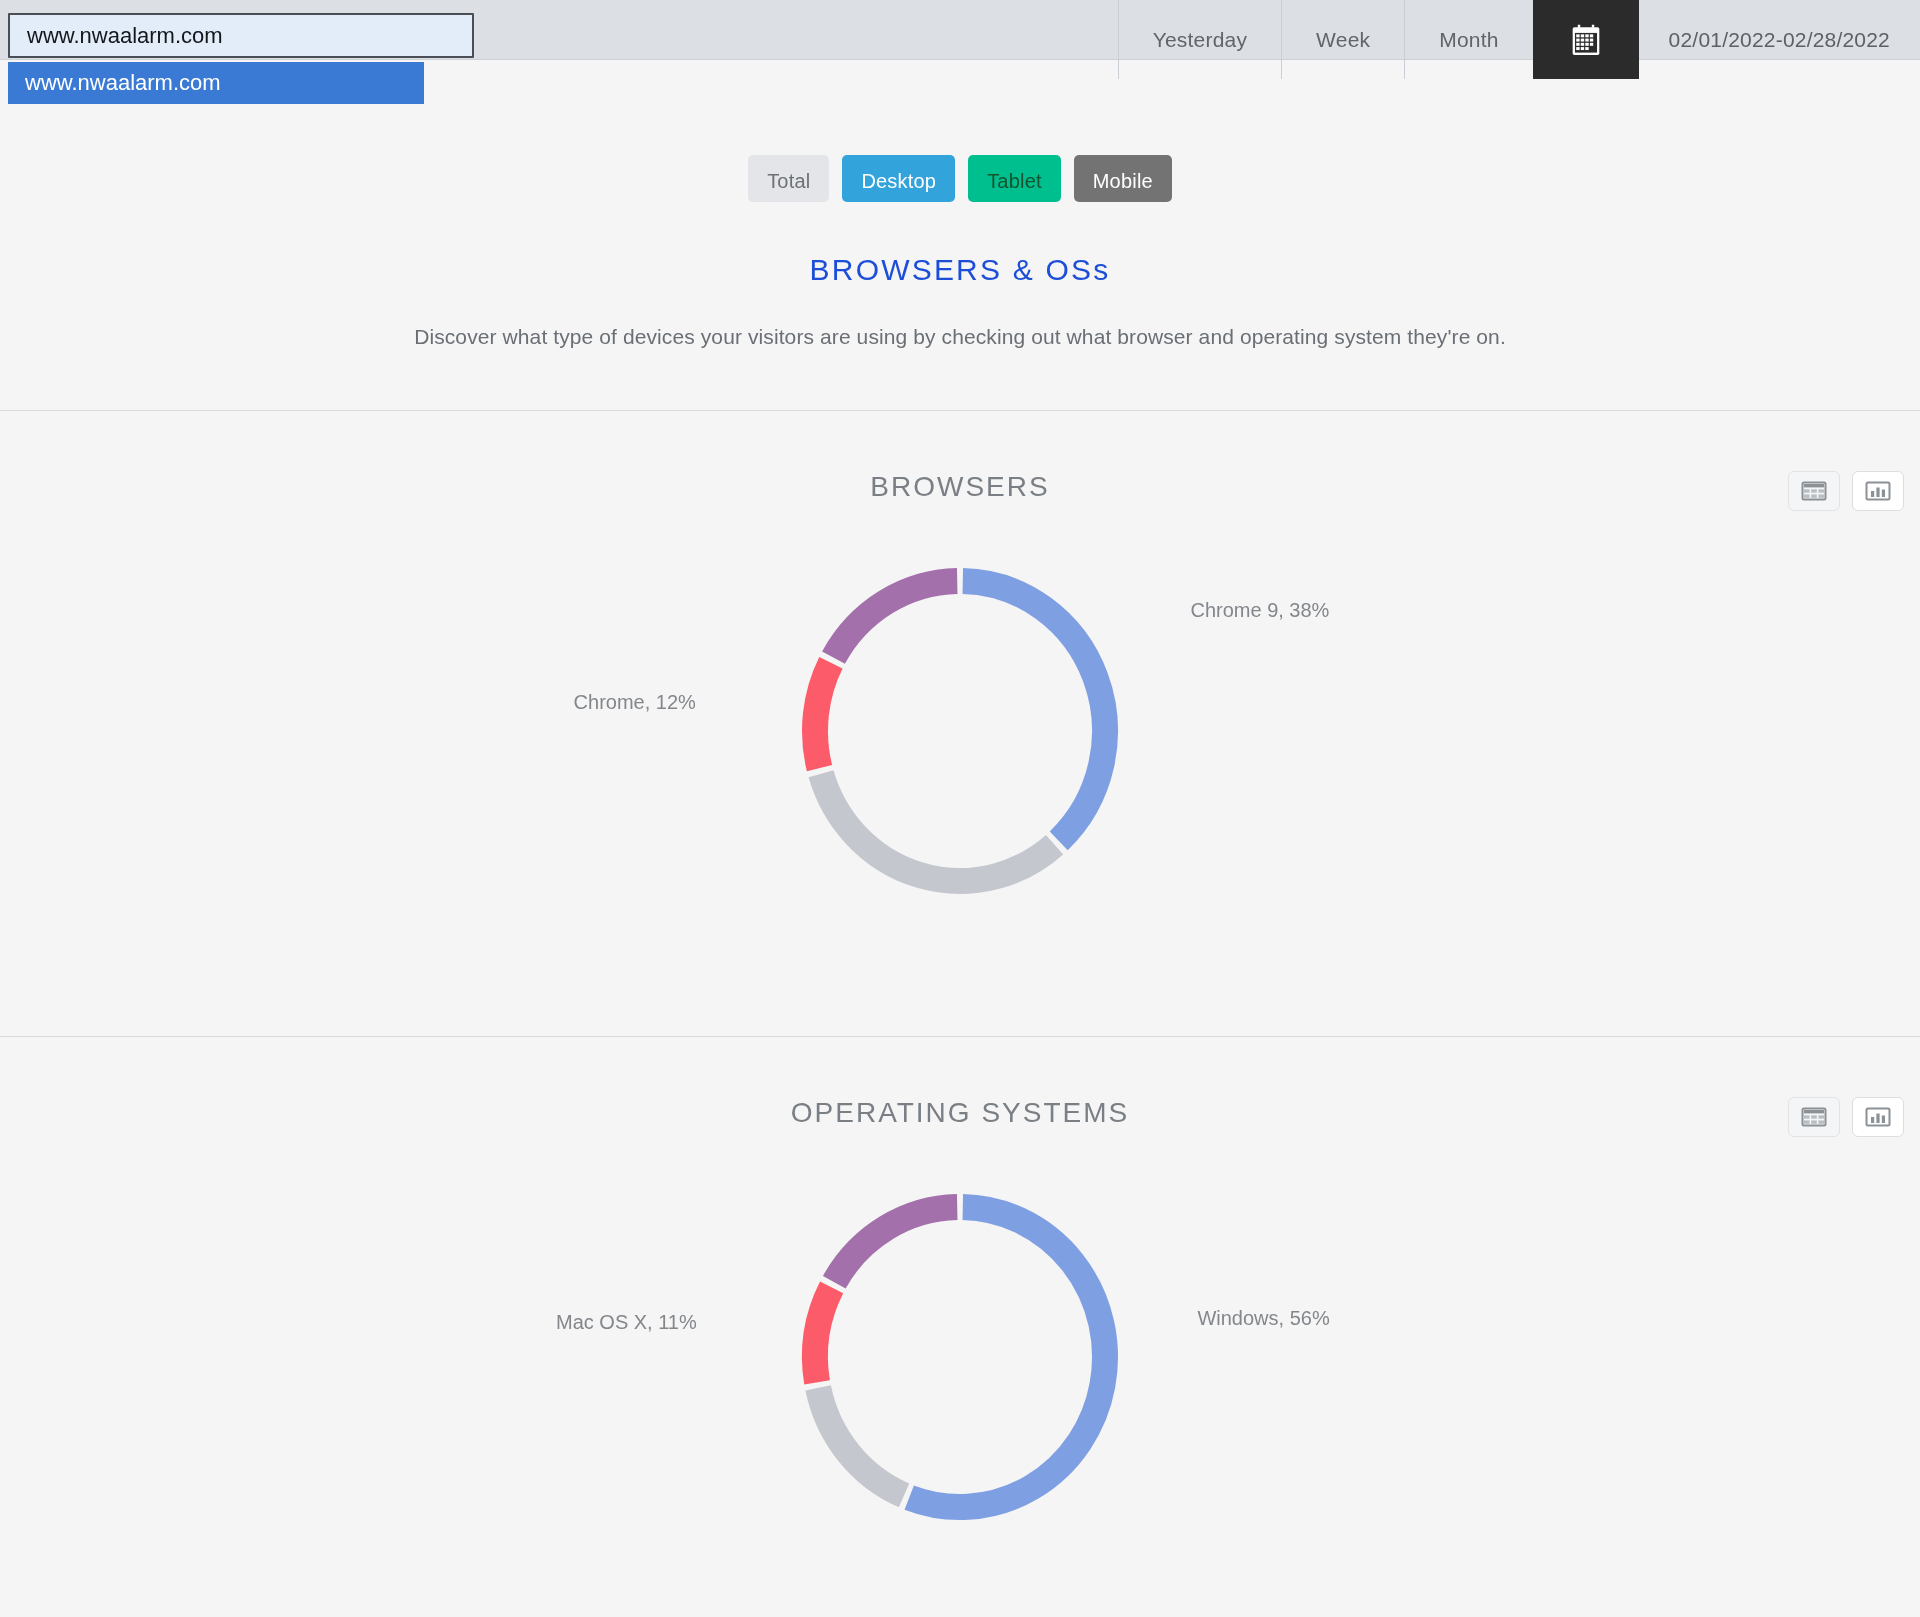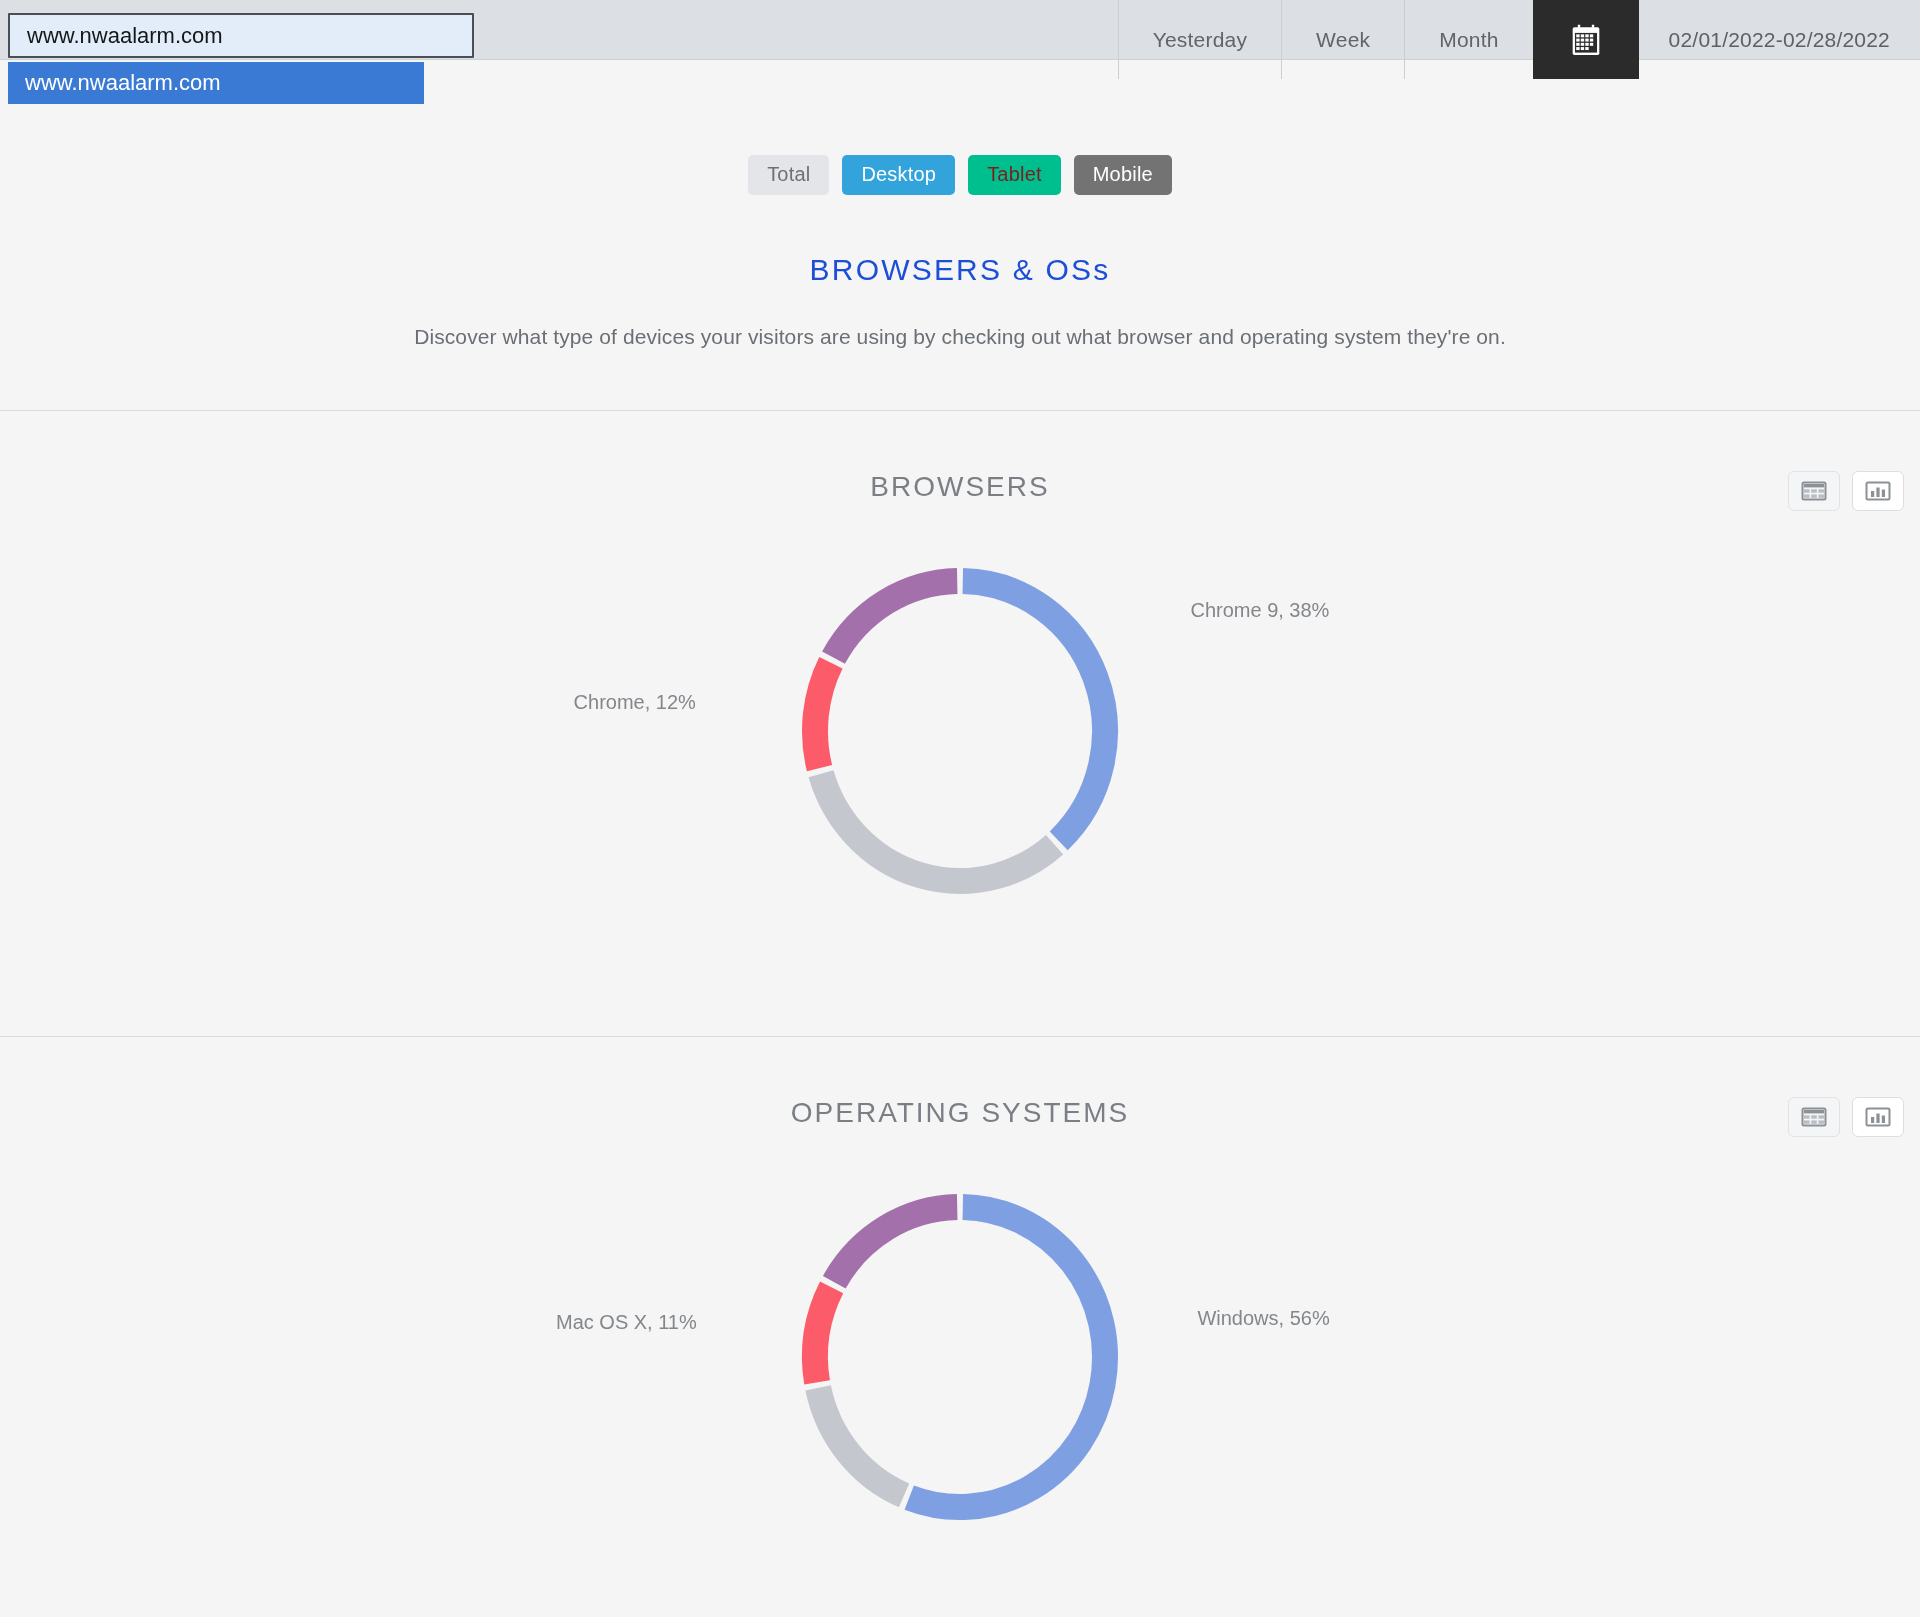--- a/index.html
+++ b/index.html
@@ -108,31 +108,31 @@
     position: absolute;
     top: 155px;
     left: 0;
     width: 1920px;
     display: flex;
     justify-content: center;
     gap: 13px;
   }
   .pill {
     font-size: 20px;
-    padding: 9px 19px 11px 19px;
+    padding: 16px 19px 11px 19px;
     border-radius: 5px;
     cursor: pointer;
     line-height: 1;
     border: none;
     font-family: "Liberation Sans", sans-serif;
     letter-spacing: .2px;
   }
   .pill-total  { background: #e3e5e8; color: #6c7176; }
   .pill-desktop{ background: #33a3dc; color: #ffffff; }
-  .pill-tablet { background: #00bf8e; color: #7f1d1d; }
+  .pill-tablet { background: #00bf8e; color: #14532d; }
   .pill-mobile { background: #f8a койд; }
   .pill-mobile { background: #737373; color: #ffffff; }
 
   
   .page-heading {
     position: absolute;
     top: 253px;
     left: 0;
     width: 1920px;
     text-align: center;

